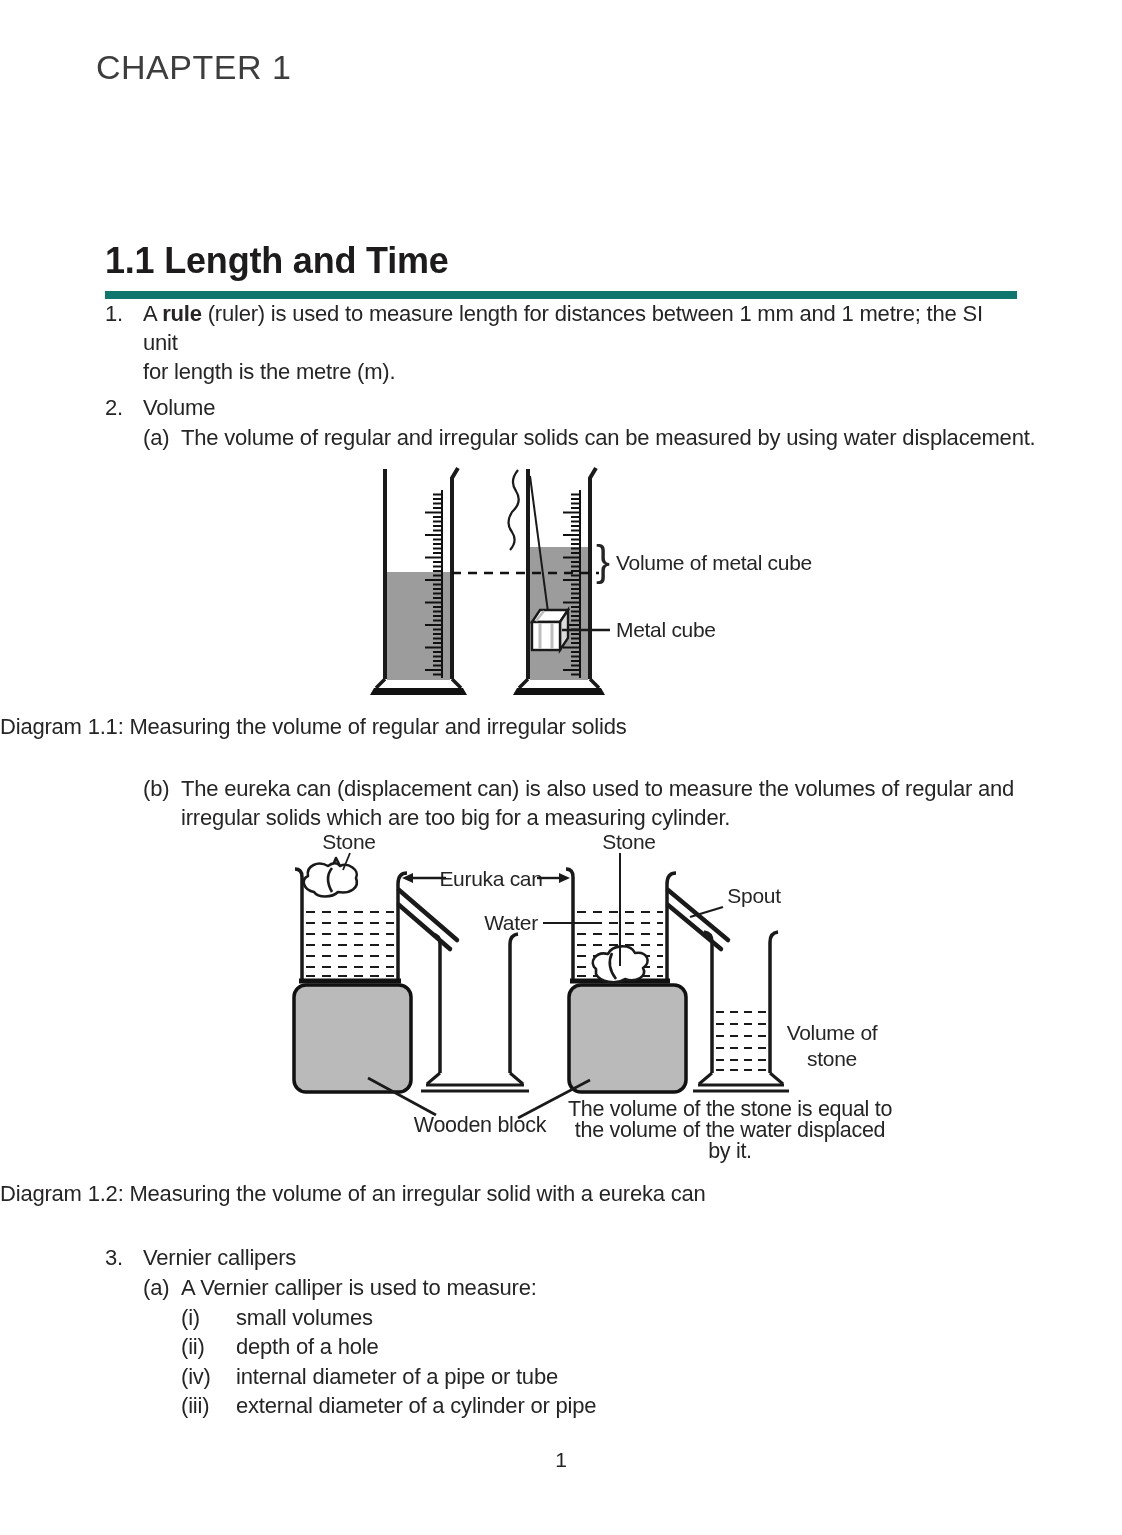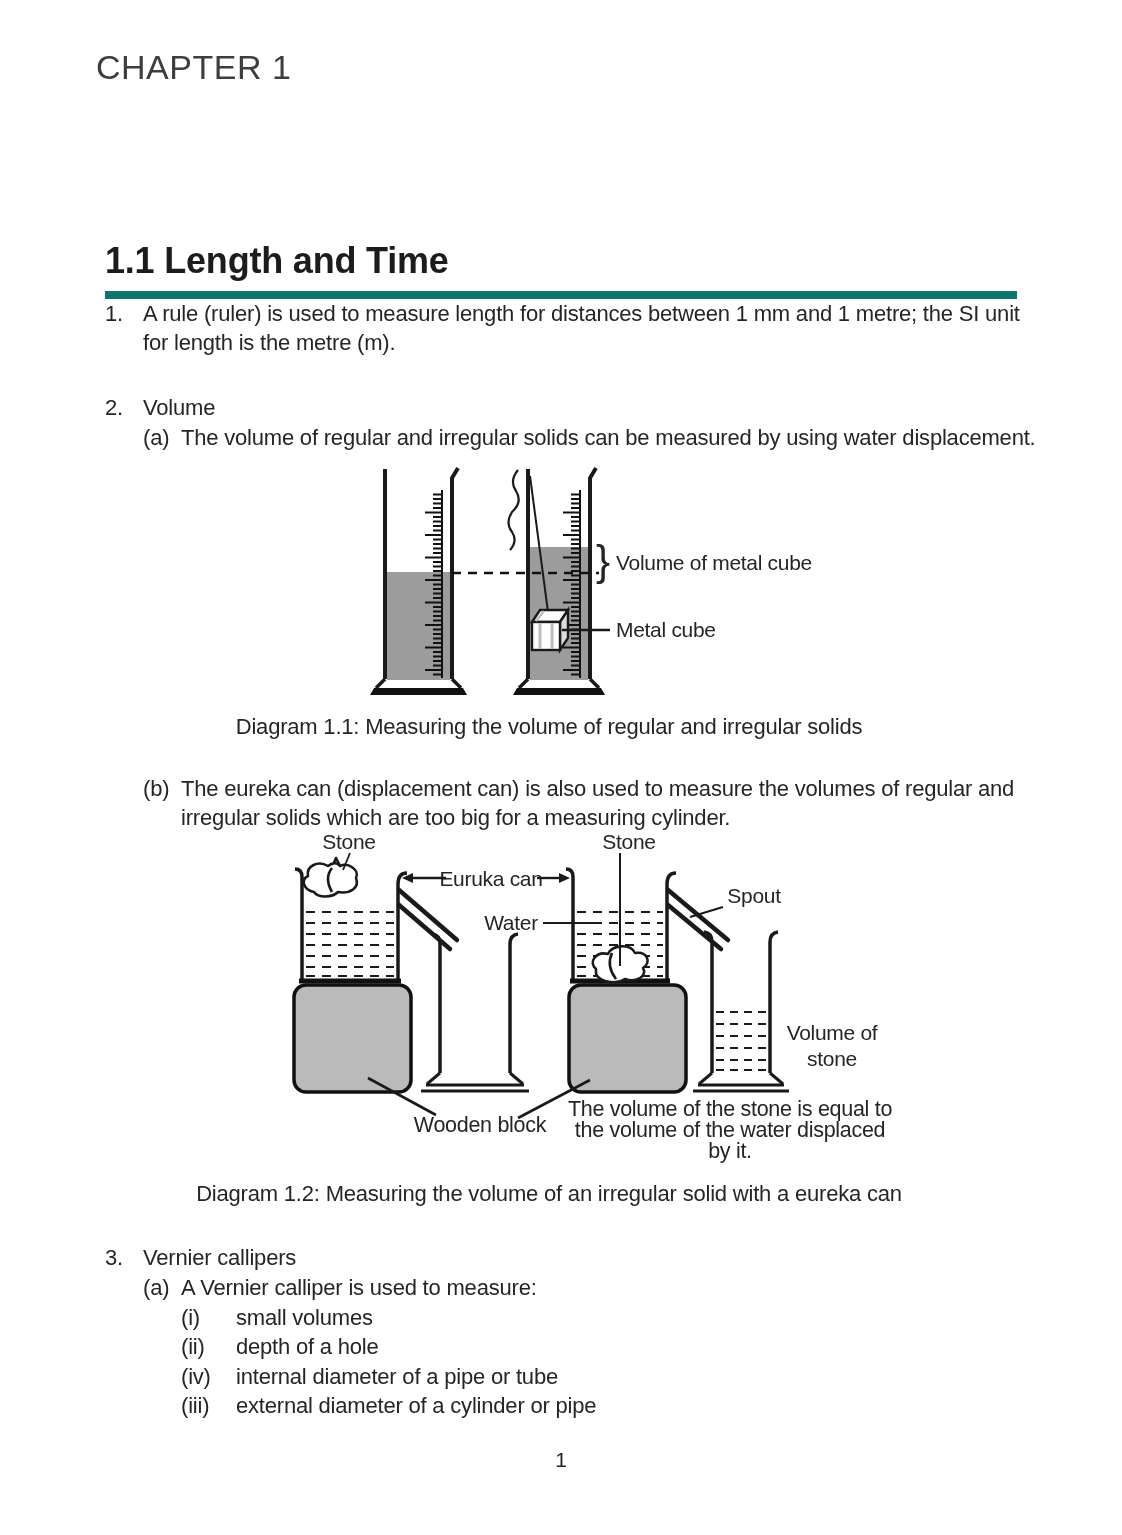--- a/index.html
+++ b/index.html
@@ -13,22 +13,22 @@
   .chapter-title{left:103px;top:92px;font-size:38px;font-weight:700;color:#161414;letter-spacing:0px;}
   .section-heading{
     left:105px;top:224px;width:912px;font-size:36px;font-weight:700;color:#1d1b1c;
     padding-bottom:9px;border-bottom:8px solid #0f766e;margin-top:16px;
   }
   .body-item{font-size:22px;line-height:29px;color:#272425;}
   .row{display:flex;}
   .num{flex:0 0 38px;}
   .num-a{flex:0 0 38px;}
   .txt{flex:1 1 auto;}
-  b{font-weight:400;}
-  .caption{left:0;top:0;width:1098px;text-align:center;font-size:22px;color:#272425;}
+  b{font-weight:700;}
+  .caption{left:0;top:0;width:1098px;text-align:left;font-size:22px;color:#272425;}
   .pageno{left:0;width:1122px;text-align:center;font-size:21px;color:#272425;}
   .nowrap{white-space:nowrap;}
   svg text{font-family:"Liberation Sans", sans-serif;fill:#272425;letter-spacing:-0.3px;}
 </style>
 </head>
 <body>
 
 <div class="page">
 
   <div class="abs chapter-label">CHAPTER 1</div>

